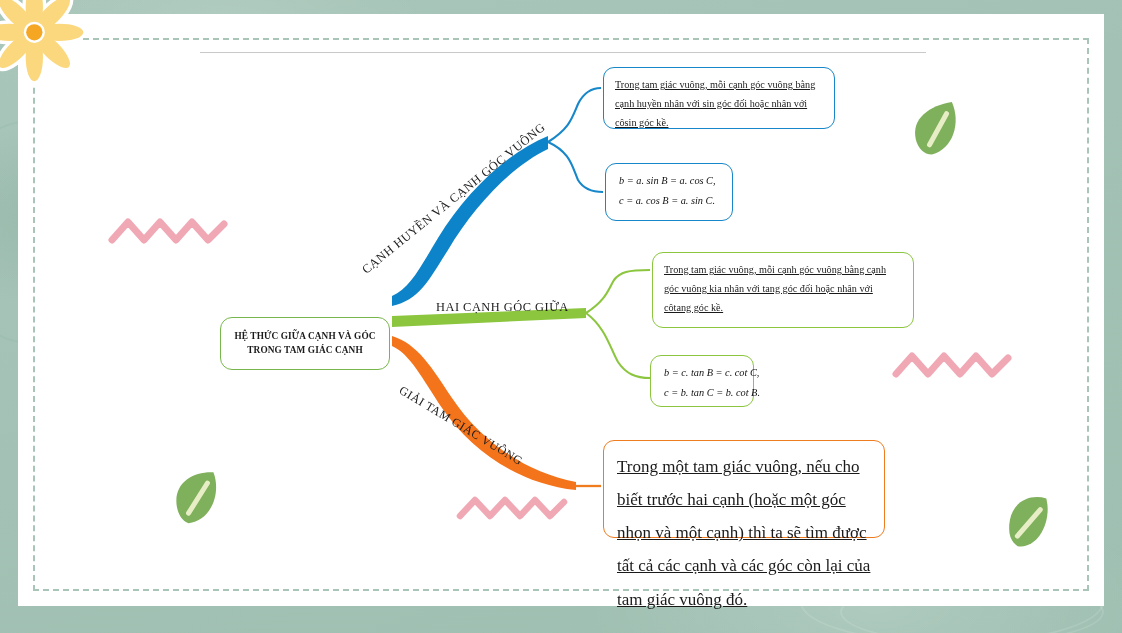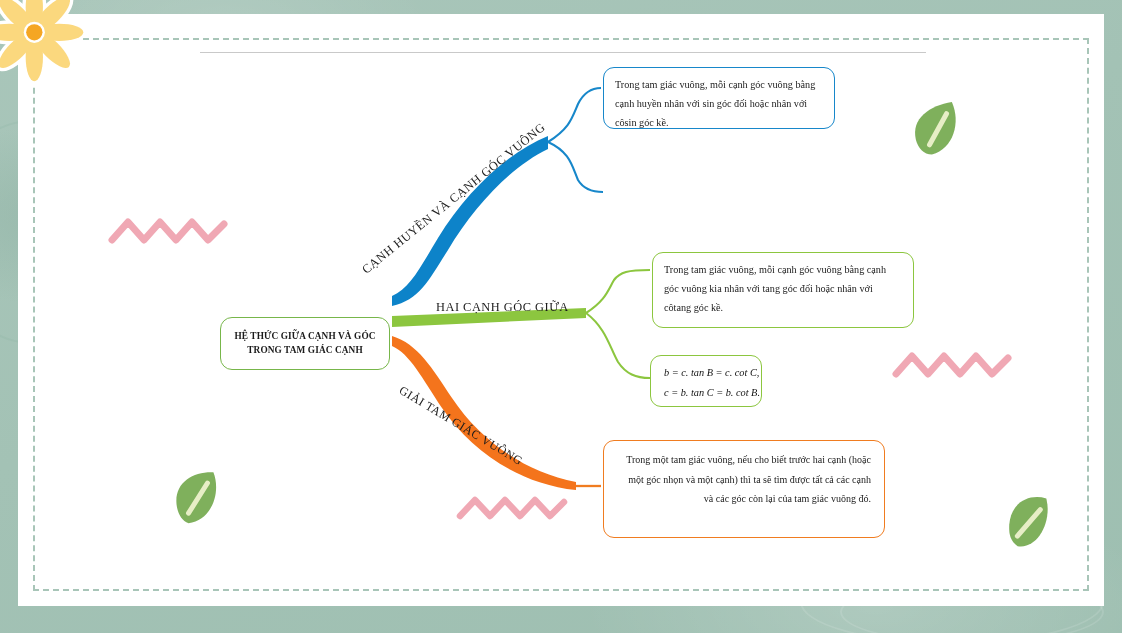--- a/index.html
+++ b/index.html
@@ -134,45 +134,45 @@
     left: 652px;
     top: 252px;
     width: 262px;
     height: 76px;
     border: 1.7px solid #8cc63f;
     border-radius: 11px;
   }
   .box-green-formula {
     left: 650px;
     top: 355px;
-    width: 112px;
+    width: 104px;
     height: 52px;
     border: 1.7px solid #8cc63f;
     border-radius: 11px;
   }
   .box-orange-text {
     left: 603px;
     top: 440px;
     width: 282px;
     height: 98px;
     border: 1.9px solid #f07c20;
     border-radius: 11px;
   }
 
   .node .body {
     padding: 8px 11px 4px 11px;
     font-size: 10.2px;
     line-height: 1.85;
     color: #1a1a1a;
+    text-decoration: underline;
   }
   .box-orange-text .body {
-    font-size: 10px;
+    font-size: 17px;
     line-height: 1.95;
     padding: 9px 13px 4px 13px;
-    text-align: right;
   }
   .formula-line {
     font-style: italic;
     font-size: 10.3px;
     line-height: 1.95;
     color: #111;
     white-space: nowrap;
   }
   .formula-body {
     padding: 7px 0 4px 13px;
@@ -296,20 +296,26 @@
     <div class="txt">
       <span>HỆ THỨC GIỮA CẠNH VÀ GÓC</span><br>
       <span>TRONG TAM GIÁC CẠNH</span>
     </div>
   </div>
 
   <div class="node box-blue-text">
     <div class="body">Trong tam giác vuông, mỗi cạnh góc vuông bằng cạnh huyền nhân với sin góc đối hoặc nhân với côsin góc kề.</div>
   </div>
 
+  <div class="node box-blue-formula">
+    <div class="formula-body">
+      <div class="formula-line">b = a. sin B = a. cos C,</div>
+      <div class="formula-line">c = a. cos B = a. sin C.</div>
+    </div>
+  </div>
 
   <div class="node box-green-text">
     <div class="body">Trong tam giác vuông, mỗi cạnh góc vuông bằng cạnh góc vuông kia nhân với tang góc đối hoặc nhân với côtang góc kề.</div>
   </div>
 
   <div class="node box-green-formula">
     <div class="formula-body">
       <div class="formula-line">b = c. tan B = c. cot C,</div>
       <div class="formula-line">c = b. tan C = b. cot B.</div>
     </div>

